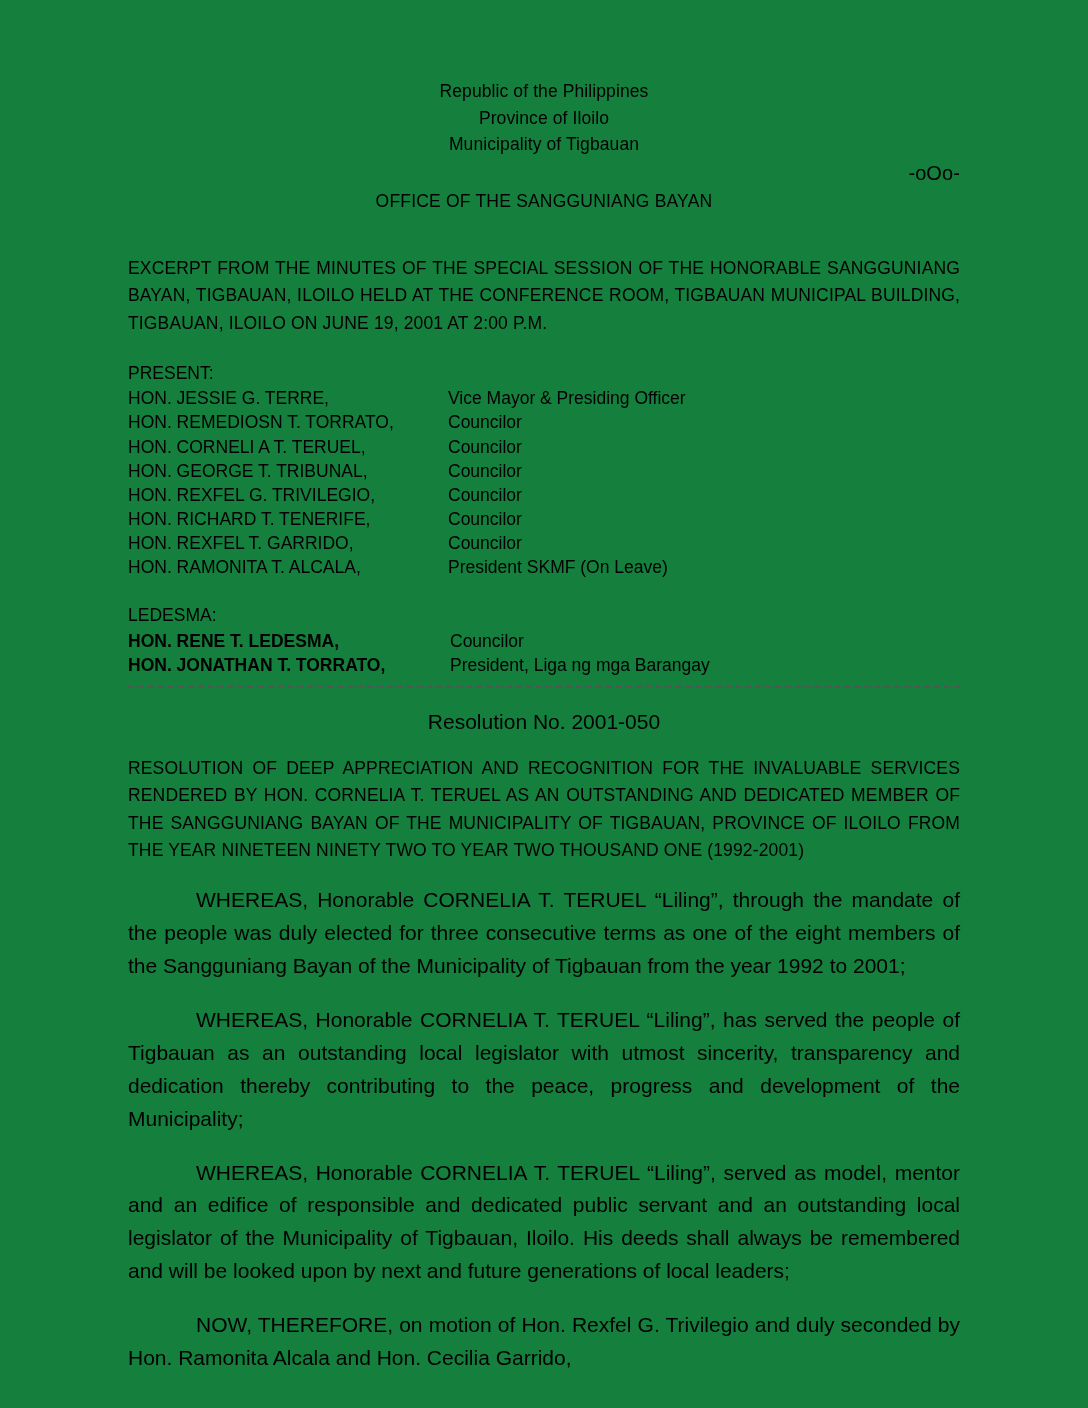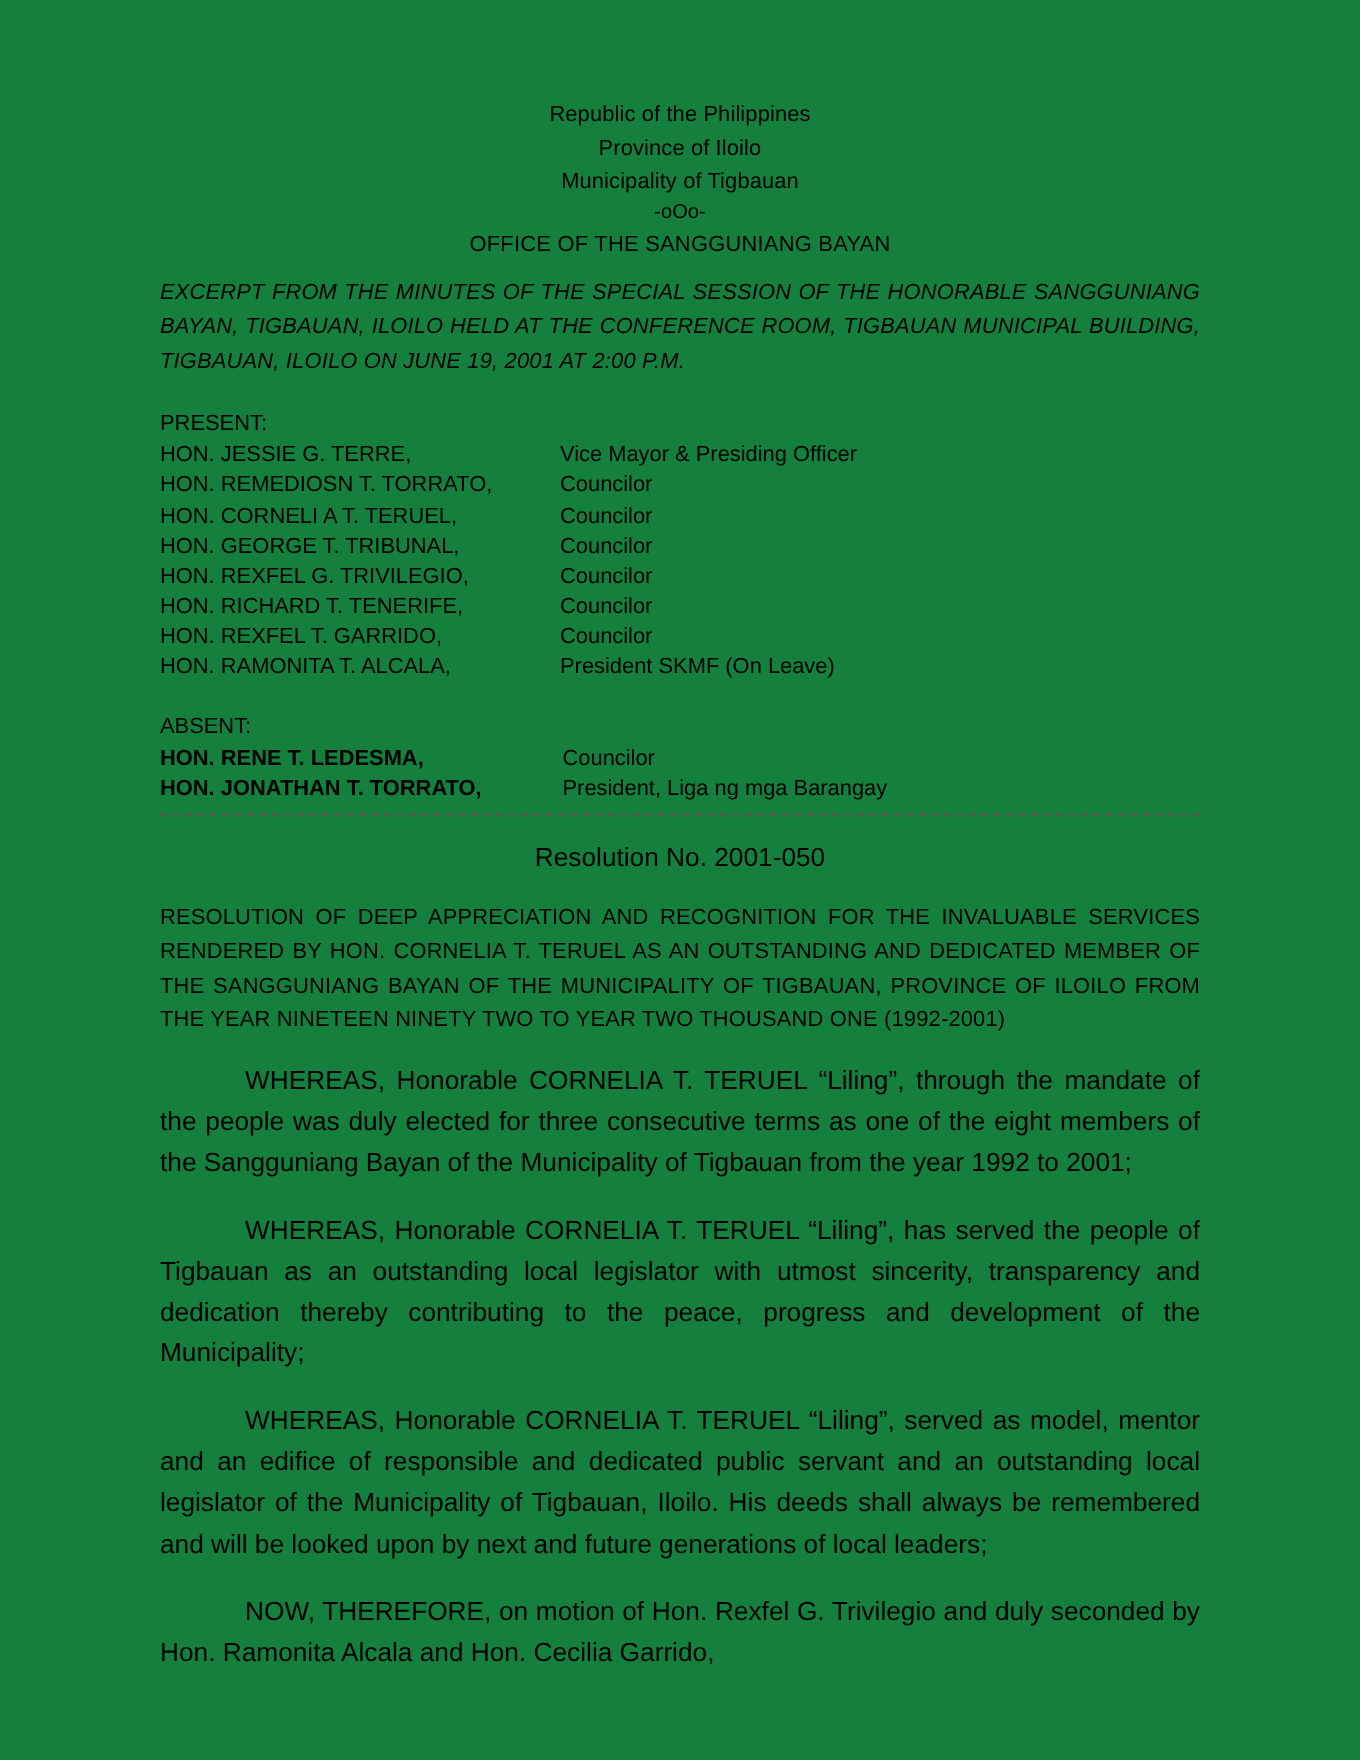--- a/index.html
+++ b/index.html
@@ -23,33 +23,33 @@
   .header-block {
     text-align: center;
     font-size: 17.5px;
     line-height: 1.52;
   }
   .header-block .line {
     display: block;
     letter-spacing: 0.1px;
   }
   .header-block .ooo {
-    font-size: 16px;
+    font-size: 20px;
+    text-align: right;
   }
   .header-block .office {
     letter-spacing: 0.2px;
   }
   .excerpt {
-    margin-top: 11px;
+    margin-top: 40px;
     font-size: 17.5px;
     line-height: 1.57;
     text-align: justify;
     text-justify: inter-word;
     letter-spacing: 0.15px;
-    font-style: italic;
   }
   .section-label {
     margin-top: 24px;
     font-size: 17.5px;
     line-height: 1.38;
   }
   .roster {
     margin-top: 1px;
     font-size: 17.5px;
     line-height: 1.38;
@@ -148,21 +148,21 @@
     <div class="roster-row">
       <span class="roster-name">HON. REXFEL T. GARRIDO,</span>
       <span class="roster-title">Councilor</span>
     </div>
     <div class="roster-row">
       <span class="roster-name">HON. RAMONITA T. ALCALA,</span>
       <span class="roster-title">President SKMF (On Leave)</span>
     </div>
   </div>
 
-  <div class="section-label">ABSENT:</div>
+  <div class="section-label">LEDESMA:</div>
 
   <div class="roster absent">
     <div class="roster-row">
       <span class="roster-name">HON. RENE T. LEDESMA,</span>
       <span class="roster-title">Councilor</span>
     </div>
     <div class="roster-row">
       <span class="roster-name">HON. JONATHAN T. TORRATO,</span>
       <span class="roster-title">President, Liga ng mga Barangay</span>
     </div>

